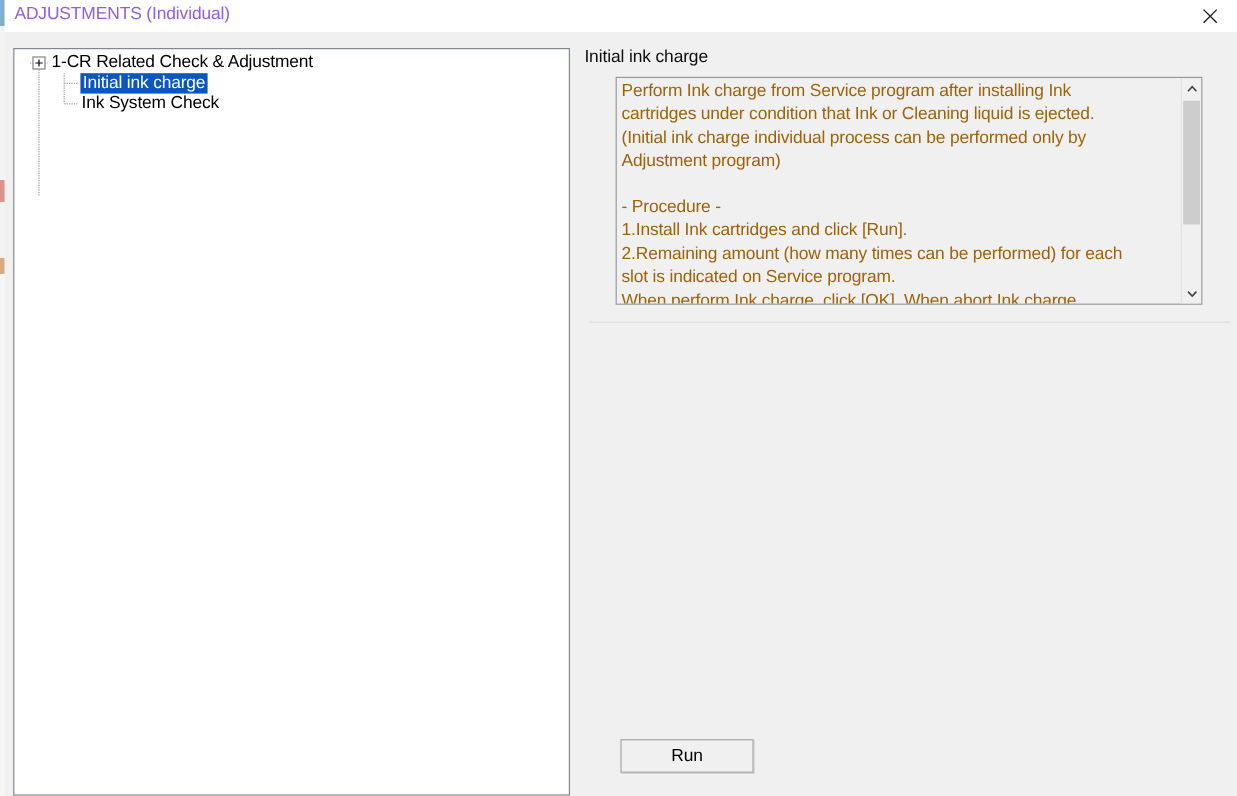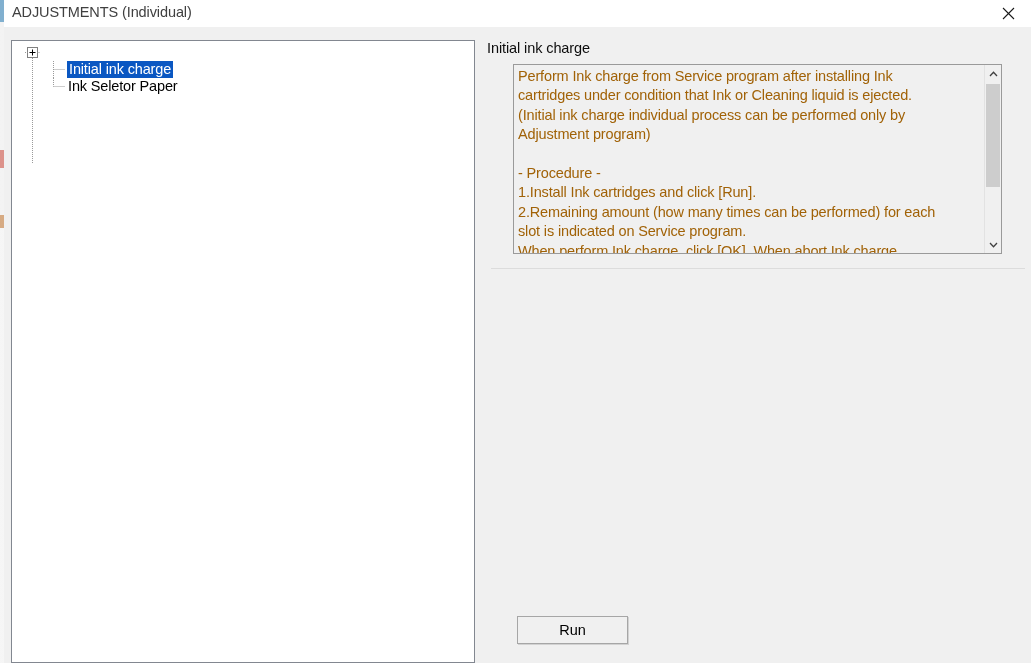--- a/index.html
+++ b/index.html
@@ -44,21 +44,21 @@
     position: absolute;
     left: 0; top: 0;
     width: 1027px; height: 27px;
     background: #ffffff;
     border-bottom: 1px solid #e4e4e4;
   }
   #title-text {
     position: absolute;
     left: 8px; top: 4px;
     font-size: 14.5px;
-    color: #404040;
+    color: #8b5cf6;
     letter-spacing: -0.1px;
     white-space: nowrap;
   }
   #close-button {
     position: absolute;
     right: 0; top: 0;
     width: 46px; height: 27px;
     display: flex;
     align-items: center;
     justify-content: center;
@@ -258,20 +258,21 @@
         <div class="tree-row level0">
           <span class="expander">
             <svg width="15" height="15" viewBox="0 0 15 15">
               <rect x="2.5" y="2.5" width="10" height="10" fill="#ffffff" stroke="#808080" stroke-width="1"></rect>
               <line x1="4.5" y1="7.5" x2="10.5" y2="7.5" stroke="#000000" stroke-width="1"></line>
               <line x1="7.5" y1="4.5" x2="7.5" y2="10.5" stroke="#000000" stroke-width="1"></line>
               <line x1="0" y1="7.5" x2="2.5" y2="7.5" stroke="#9a9a9a" stroke-width="1" stroke-dasharray="1,1"></line>
               <line x1="12.5" y1="7.5" x2="15" y2="7.5" stroke="#9a9a9a" stroke-width="1" stroke-dasharray="1,1"></line>
             </svg>
           </span>
+          <span class="node-label">1-CR Related Check &amp; Adjustment</span>
         </div>
 
 
 
         <div class="tree-row level1">
           <span class="leaf-elbow">
             <svg width="15" height="17" viewBox="0 0 15 17">
               <line x1="3.5" y1="0" x2="3.5" y2="17" stroke="#9a9a9a" stroke-width="1" stroke-dasharray="1,1"></line>
               <line x1="3.5" y1="8.5" x2="15" y2="8.5" stroke="#9a9a9a" stroke-width="1" stroke-dasharray="1,1"></line>
             </svg>
@@ -279,21 +280,21 @@
           <span class="node-label selected">Initial ink charge</span>
         </div>
 
         <div class="tree-row level1">
           <span class="leaf-elbow">
             <svg width="15" height="17" viewBox="0 0 15 17">
               <line x1="3.5" y1="0" x2="3.5" y2="8.5" stroke="#9a9a9a" stroke-width="1" stroke-dasharray="1,1"></line>
               <line x1="3.5" y1="8.5" x2="15" y2="8.5" stroke="#9a9a9a" stroke-width="1" stroke-dasharray="1,1"></line>
             </svg>
           </span>
-          <span class="node-label">Ink Seletor Paper</span>
+          <span class="node-label">Ink System Check</span>
         </div>
 
 
 
       </div>
     </div>
 
     <div id="detail-panel">
 
       <div id="detail-title">Initial ink charge</div>

